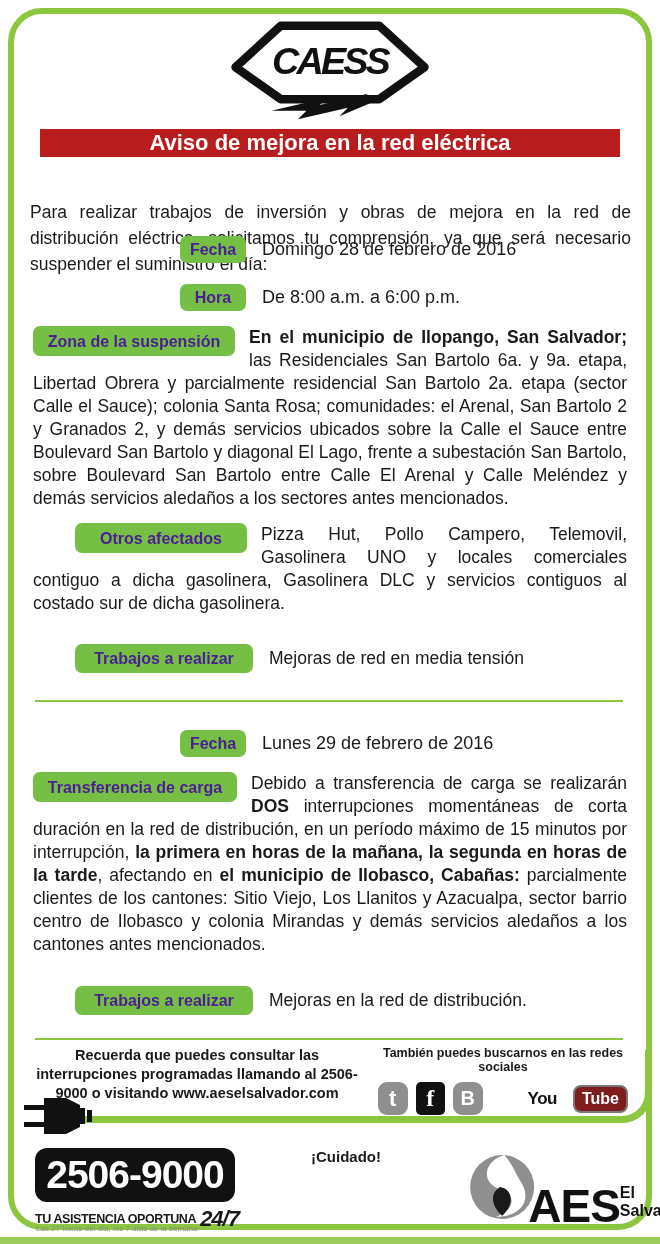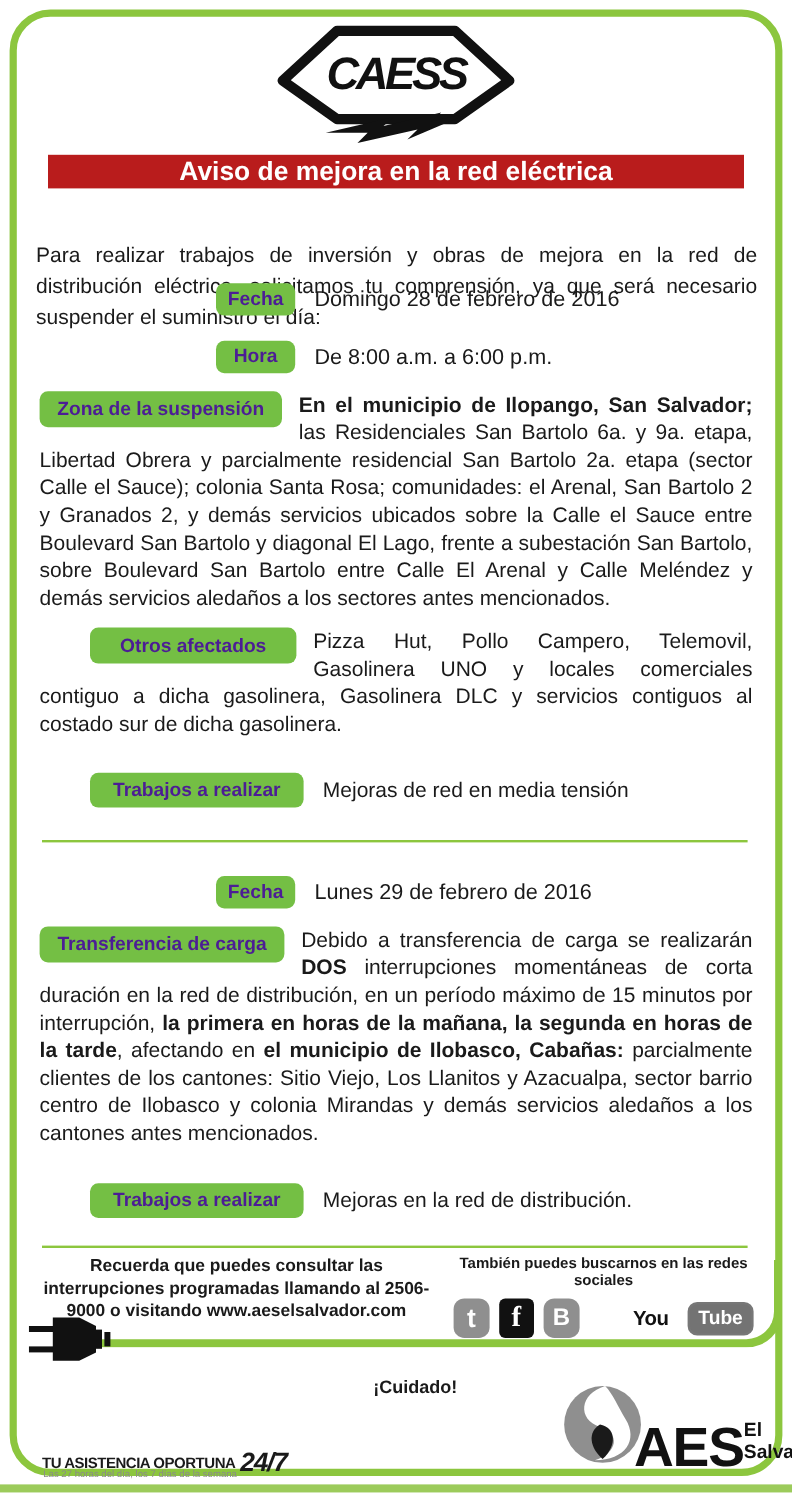--- a/index.html
+++ b/index.html
@@ -62,21 +62,21 @@
   .redes{position:absolute;left:378px;top:1046px;width:250px;text-align:center;}
   .redes-title{font-size:12.5px;font-weight:bold;}
   .social-row{display:flex;justify-content:center;align-items:center;gap:8px;margin-top:8px;}
   .sq{width:33px;height:33px;display:flex;align-items:center;justify-content:center;color:#fff;}
   .sq-tw{background:#8f8f8f;border-radius:9px;font-size:22px;font-weight:bold;}
   .sq-fb{background:#111111;border-radius:5px;font-size:24px;font-weight:bold;font-family:"Liberation Serif",serif;}
   .sq-bl{background:#8f8f8f;border-radius:9px;font-size:20px;font-weight:bold;}
   .yt{display:flex;align-items:center;gap:16px;margin-left:37px;}
   .yt-you{color:#111;font-size:17px;font-weight:900;letter-spacing:-0.5px;}
   .yt-tube{
-    background:#737373;border:2px solid #777;border-radius:8px;color:#fff;
+    background:#7f1d1d;border:2px solid #777;border-radius:8px;color:#fff;
     font-size:16px;font-weight:bold;padding:3px 7px;
   }
   
   .phone-badge{
     position:absolute;left:35px;top:1148px;width:200px;height:54px;
     background:#111111;border-radius:12px;color:#ffffff;
     display:flex;align-items:center;justify-content:center;
     font-size:39px;font-weight:900;letter-spacing:-1px;
   }
   .asistencia{position:absolute;left:35px;top:1206px;width:210px;display:flex;align-items:center;gap:4px;}
@@ -169,20 +169,21 @@
   <div class="plug">
     <svg width="72" height="44" viewBox="0 0 72 44">
       <rect x="0" y="11" width="22" height="5" fill="#111"></rect>
       <rect x="0" y="28" width="22" height="5" fill="#111"></rect>
       <polygon points="20,4 42,4 56,11 56,33 42,40 20,40" fill="#111"></polygon>
       <rect x="56" y="14" width="5" height="16" fill="#111"></rect>
       <rect x="63" y="16" width="5" height="12" fill="#111"></rect>
     </svg>
   </div>
 
+  <div class="phone-badge">2506-9000</div>
   <div class="asistencia">
     <span class="asistencia-label">TU ASISTENCIA OPORTUNA</span>
     <span class="badge-247">24/7</span>
   </div>
   <div class="asistencia-sub">Las 27 horas del día, los 7 días de la semana</div>
 
   <div class="cuidado">
     <div>¡Cuidado!</div>
   </div>
 

